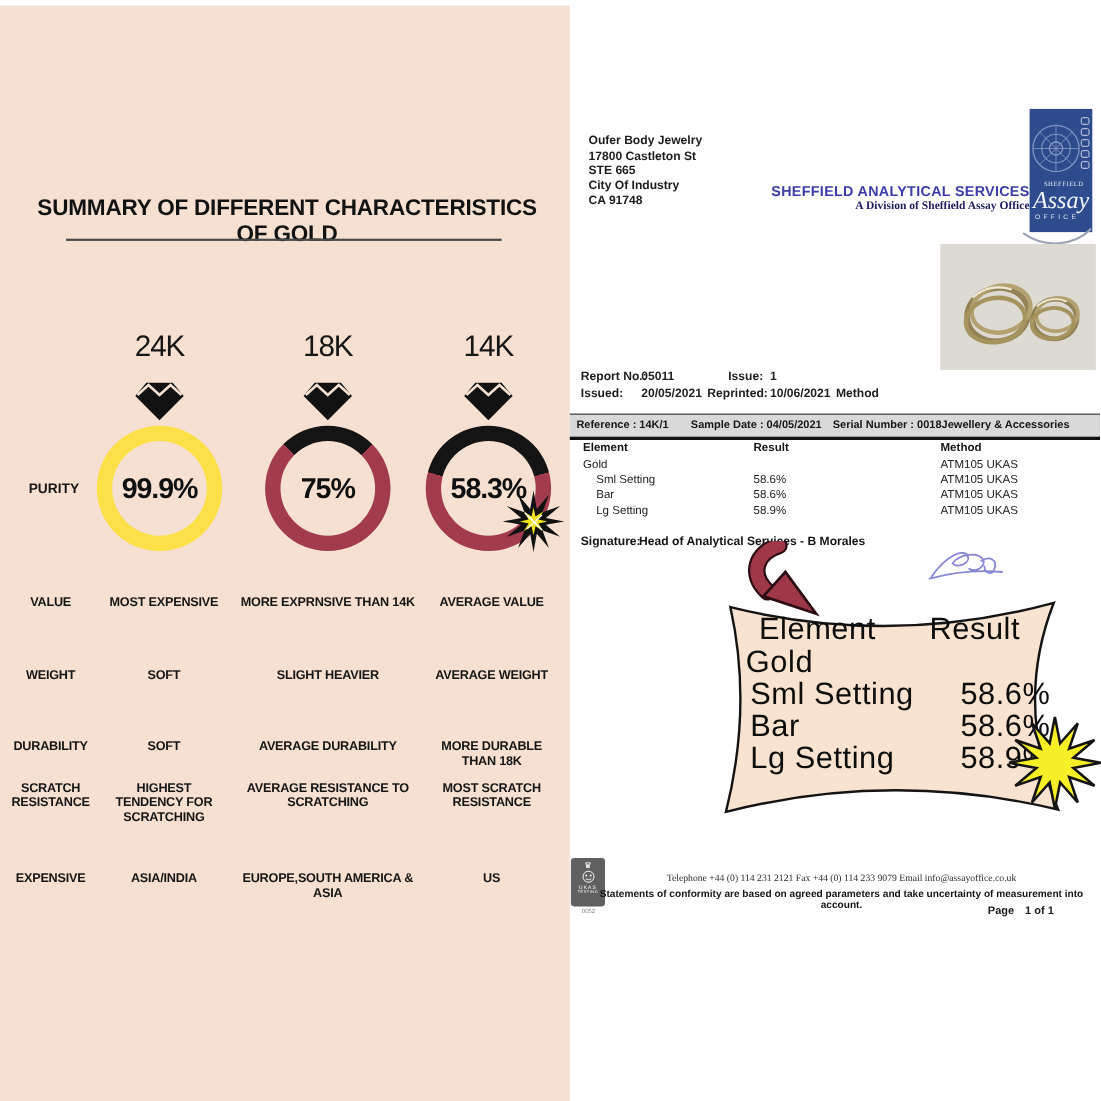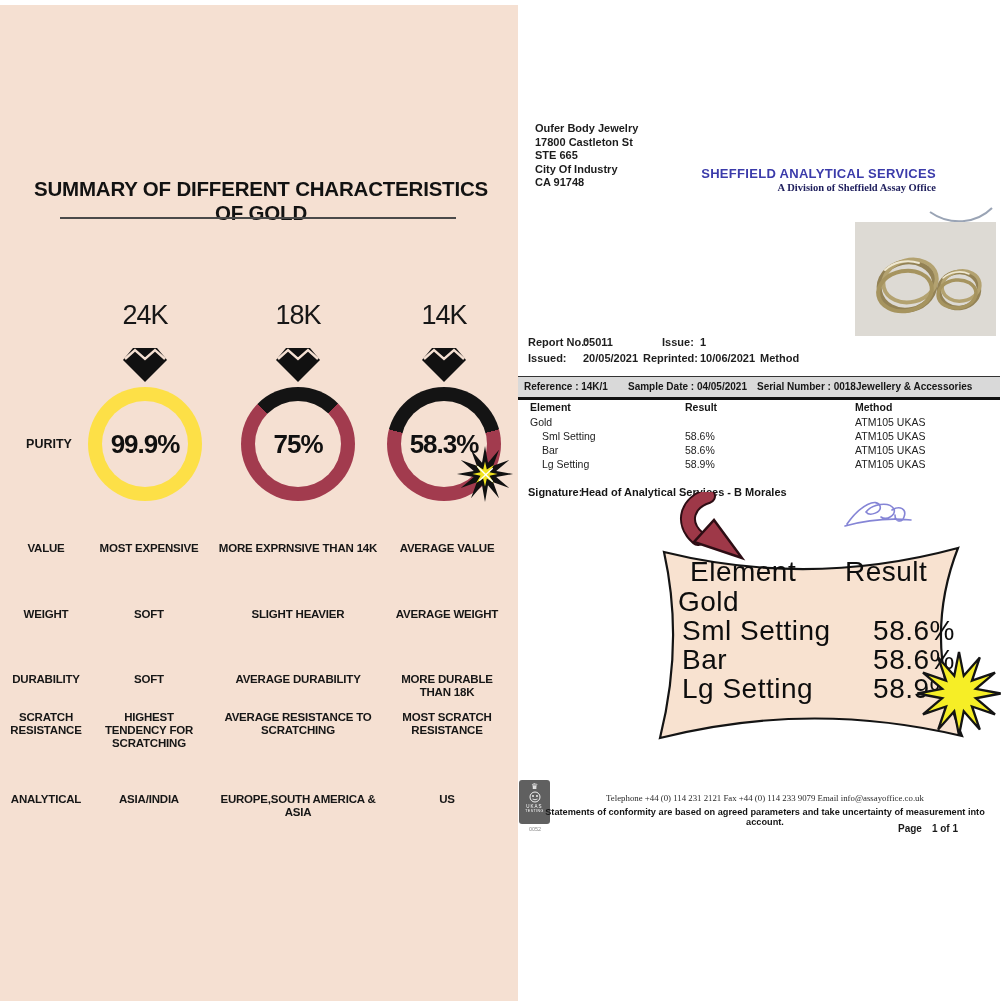--- a/index.html
+++ b/index.html
@@ -145,38 +145,56 @@
       <div class="c-cell c-v1">AVERAGE DURABILITY</div>
       <div class="c-cell c-v2">MORE DURABLE THAN 18K</div>
     </div>
     <div class="abs crow" style="top:706px">
       <div class="c-cell c-label">SCRATCH RESISTANCE</div>
       <div class="c-cell c-v0">HIGHEST TENDENCY FOR SCRATCHING</div>
       <div class="c-cell c-v1">AVERAGE RESISTANCE TO SCRATCHING</div>
       <div class="c-cell c-v2">MOST SCRATCH RESISTANCE</div>
     </div>
     <div class="abs crow" style="top:788px">
-      <div class="c-cell c-label">ANALYTICAL</div>
+      <div class="c-cell c-label">EXPENSIVE</div>
       <div class="c-cell c-v0">ASIA/INDIA</div>
       <div class="c-cell c-v1">EUROPE,SOUTH AMERICA &amp; ASIA</div>
       <div class="c-cell c-v2">US</div>
     </div>
   </div>
 
   <div class="abs recipient">
     <div>Oufer Body Jewelry</div>
     <div>17800 Castleton St</div>
     <div>STE 665</div>
     <div>City Of Industry</div>
     <div>CA 91748</div>
   </div>
 
   <div class="abs svc-title">SHEFFIELD ANALYTICAL SERVICES</div>
   <div class="abs svc-sub">A Division of Sheffield Assay Office</div>
 
+  <div class="abs assay-logo">
+    <svg width="57" height="112" viewBox="0 0 57 112" style="position:absolute;left:0;top:0">
+      <circle cx="24" cy="36" r="21" fill="none" stroke="#7e93c4" stroke-width="1.2"></circle>
+      <circle cx="24" cy="36" r="13" fill="none" stroke="#7e93c4" stroke-width="1"></circle>
+      <circle cx="24" cy="36" r="6" fill="none" stroke="#93a6d0" stroke-width="1"></circle>
+      <path d="M24,15 L24,57 M3,36 L45,36 M9,21 L39,51 M39,21 L9,51" stroke="#7e93c4" stroke-width="0.8"></path>
+      <g fill="none" stroke="#cdd7ea" stroke-width="0.9">
+        <rect x="47" y="8" width="7" height="6" rx="1.5"></rect>
+        <rect x="47" y="18" width="7" height="6" rx="1.5"></rect>
+        <rect x="47" y="28" width="7" height="6" rx="1.5"></rect>
+        <rect x="47" y="38" width="7" height="6" rx="1.5"></rect>
+        <rect x="47" y="48" width="7" height="6" rx="1.5"></rect>
+      </g>
+    </svg>
+    <span class="assay-sheffield">SHEFFIELD</span>
+    <span class="assay-script">Assay</span>
+    <span class="assay-office">OFFICE</span>
+  </div>
   <svg class="abs logo-swash" viewBox="0 0 68 22">
     <path d="M 2,6 C 22,20 48,18 64,2" stroke="#9aa4b5" stroke-width="2" fill="none"></path>
   </svg>
 
   <svg class="abs rings-photo" viewBox="0 0 141 114">
     <rect width="141" height="114" fill="#d8d5cf"></rect>
     <rect width="141" height="114" fill="#e4e1da" opacity="0.45"></rect>
     <g fill="none" stroke-linecap="round">
       <ellipse cx="52" cy="64" rx="28" ry="24" stroke="#938255" stroke-width="5" transform="rotate(-12 52 64)"></ellipse>
       <ellipse cx="55" cy="59" rx="27" ry="21" stroke="#b3a270" stroke-width="4" transform="rotate(-14 55 59)"></ellipse>

